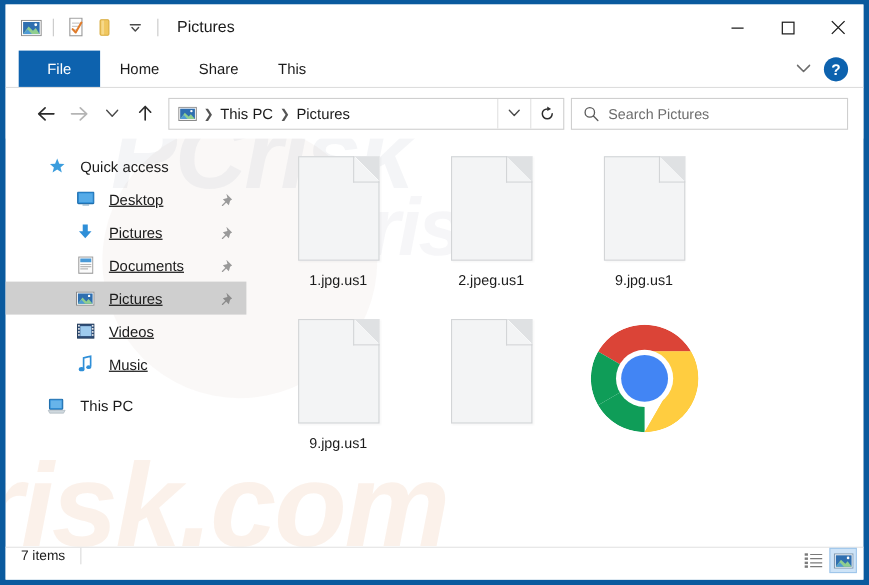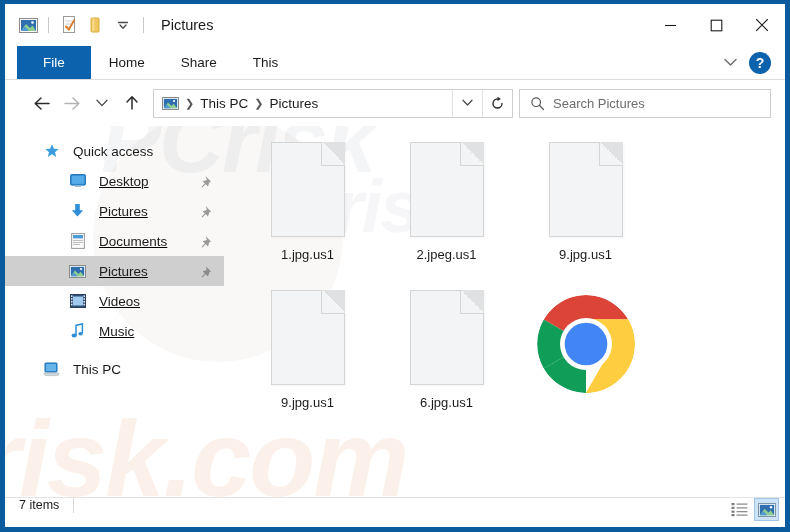--- a/index.html
+++ b/index.html
@@ -477,21 +477,20 @@
               <div class="doc-icon"></div>
             </div>
             <div class="file-label">9.jpg.us1</div>
           </div>
 
 
           <div class="file-item">
             <div class="file-icon-wrap">
               <div class="doc-icon"></div>
             </div>
-            <div class="file-label">6.jpg.us1</div>
           </div>
 
           <div class="file-item">
             <div class="file-icon-wrap">
               <span style="display:block;margin-top:2px;">
                 <svg width="104" height="104" viewBox="0 0 100 100">
                   <defs>
                     <clipPath id="chromeClip">
                         <circle cx="50" cy="50" r="47"></circle>
                       </clipPath>

